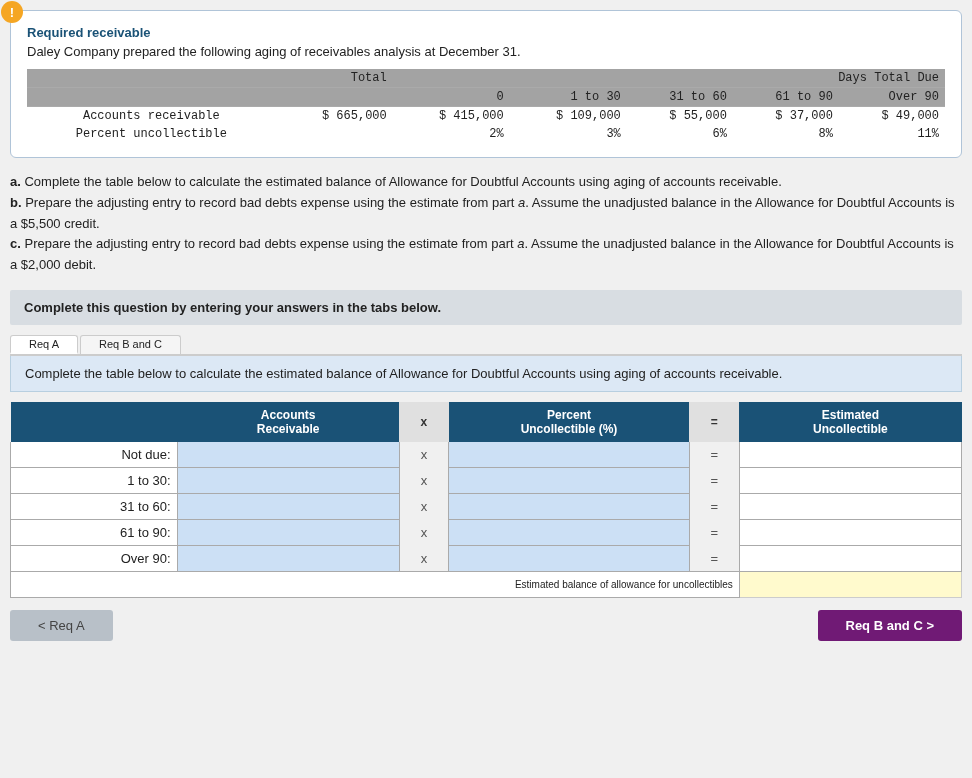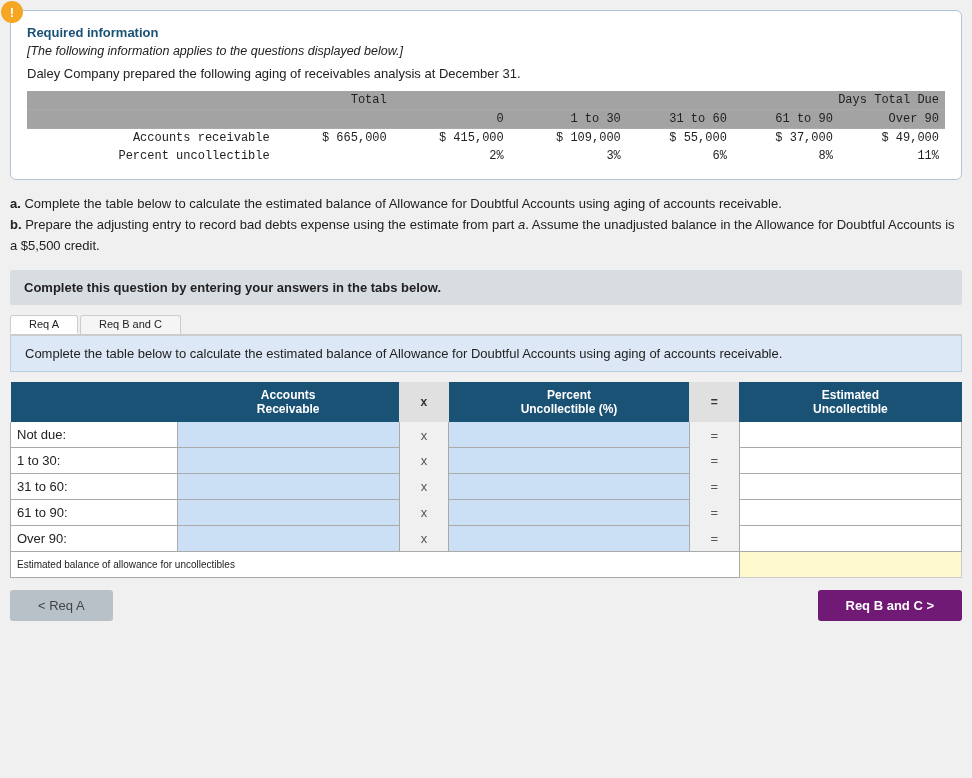--- a/index.html
+++ b/index.html
@@ -60,21 +60,21 @@
       padding: 2px 6px;
       text-align: right;
       white-space: nowrap;
     }
     .data-table th {
       background: #a3a3a3;
       font-weight: normal;
       border-bottom: 1px solid #aaa;
     }
     .data-table td:first-child {
-      text-align: right;
+      text-align: center;
     }
     .data-table th:first-child {
       text-align: left;
     }
     .instructions {
       font-size: 13px;
       line-height: 1.6;
       margin-bottom: 14px;
       color: #222;
     }
@@ -151,20 +151,21 @@
       background: transparent;
       font-size: 13px;
       padding: 1px 2px;
     }
     .label-cell {
       font-size: 13px;
       color: #222;
       padding: 4px 8px;
       background: #fff;
       border: 1px solid #aaa;
+      text-align: right;
     }
     .bottom-nav {
       display: flex;
       justify-content: space-between;
       gap: 10px;
       margin-top: 12px;
     }
     .nav-btn {
       padding: 8px 28px;
       border: none;
@@ -198,22 +199,21 @@
     .col-pct { width: 130px; }
     .col-eq { width: 16px; }
     .col-est { width: 120px; }
   </style>
 </head>
 <body>
 
 <div class="outer-card">
   <div class="alert-icon">!</div>
 
-  <div class="req-info-title">Required information</div>
-  <div class="italic-line">[The following information applies to the questions displayed below.]</div>
+  <div class="req-info-title">Required receivable</div>
   <div class="desc-line">Daley Company prepared the following aging of receivables analysis at December 31.</div>
 
   <table class="data-table">
     <thead>
       <tr>
         <th class="th-group"></th>
         <th class="th-group">Total</th>
         <th class="colspan-header" colspan="5">Days Total Due</th>
       </tr>
       <tr>
@@ -245,20 +245,21 @@
         <td>8%</td>
         <td>11%</td>
       </tr>
     </tbody>
   </table>
 </div>
 
 <div class="instructions">
   <p><b>a.</b> Complete the table below to calculate the estimated balance of Allowance for Doubtful Accounts using aging of accounts receivable.</p>
   <p><b>b.</b> Prepare the adjusting entry to record bad debts expense using the estimate from part <i>a</i>. Assume the unadjusted balance in the Allowance for Doubtful Accounts is a $5,500 credit.</p>
+  <p><b>c.</b> Prepare the adjusting entry to record bad debts expense using the estimate from part <i>a</i>. Assume the unadjusted balance in the Allowance for Doubtful Accounts is a $2,000 debit.</p>
 </div>
 
 <div class="gray-bar">
   <span>Complete this question by entering your answers in the tabs below.</span>
 </div>
 
 <div class="tabs-row">
   <div class="tab active">Req A</div>
   <div class="tab">Req B and C</div>
 </div>

